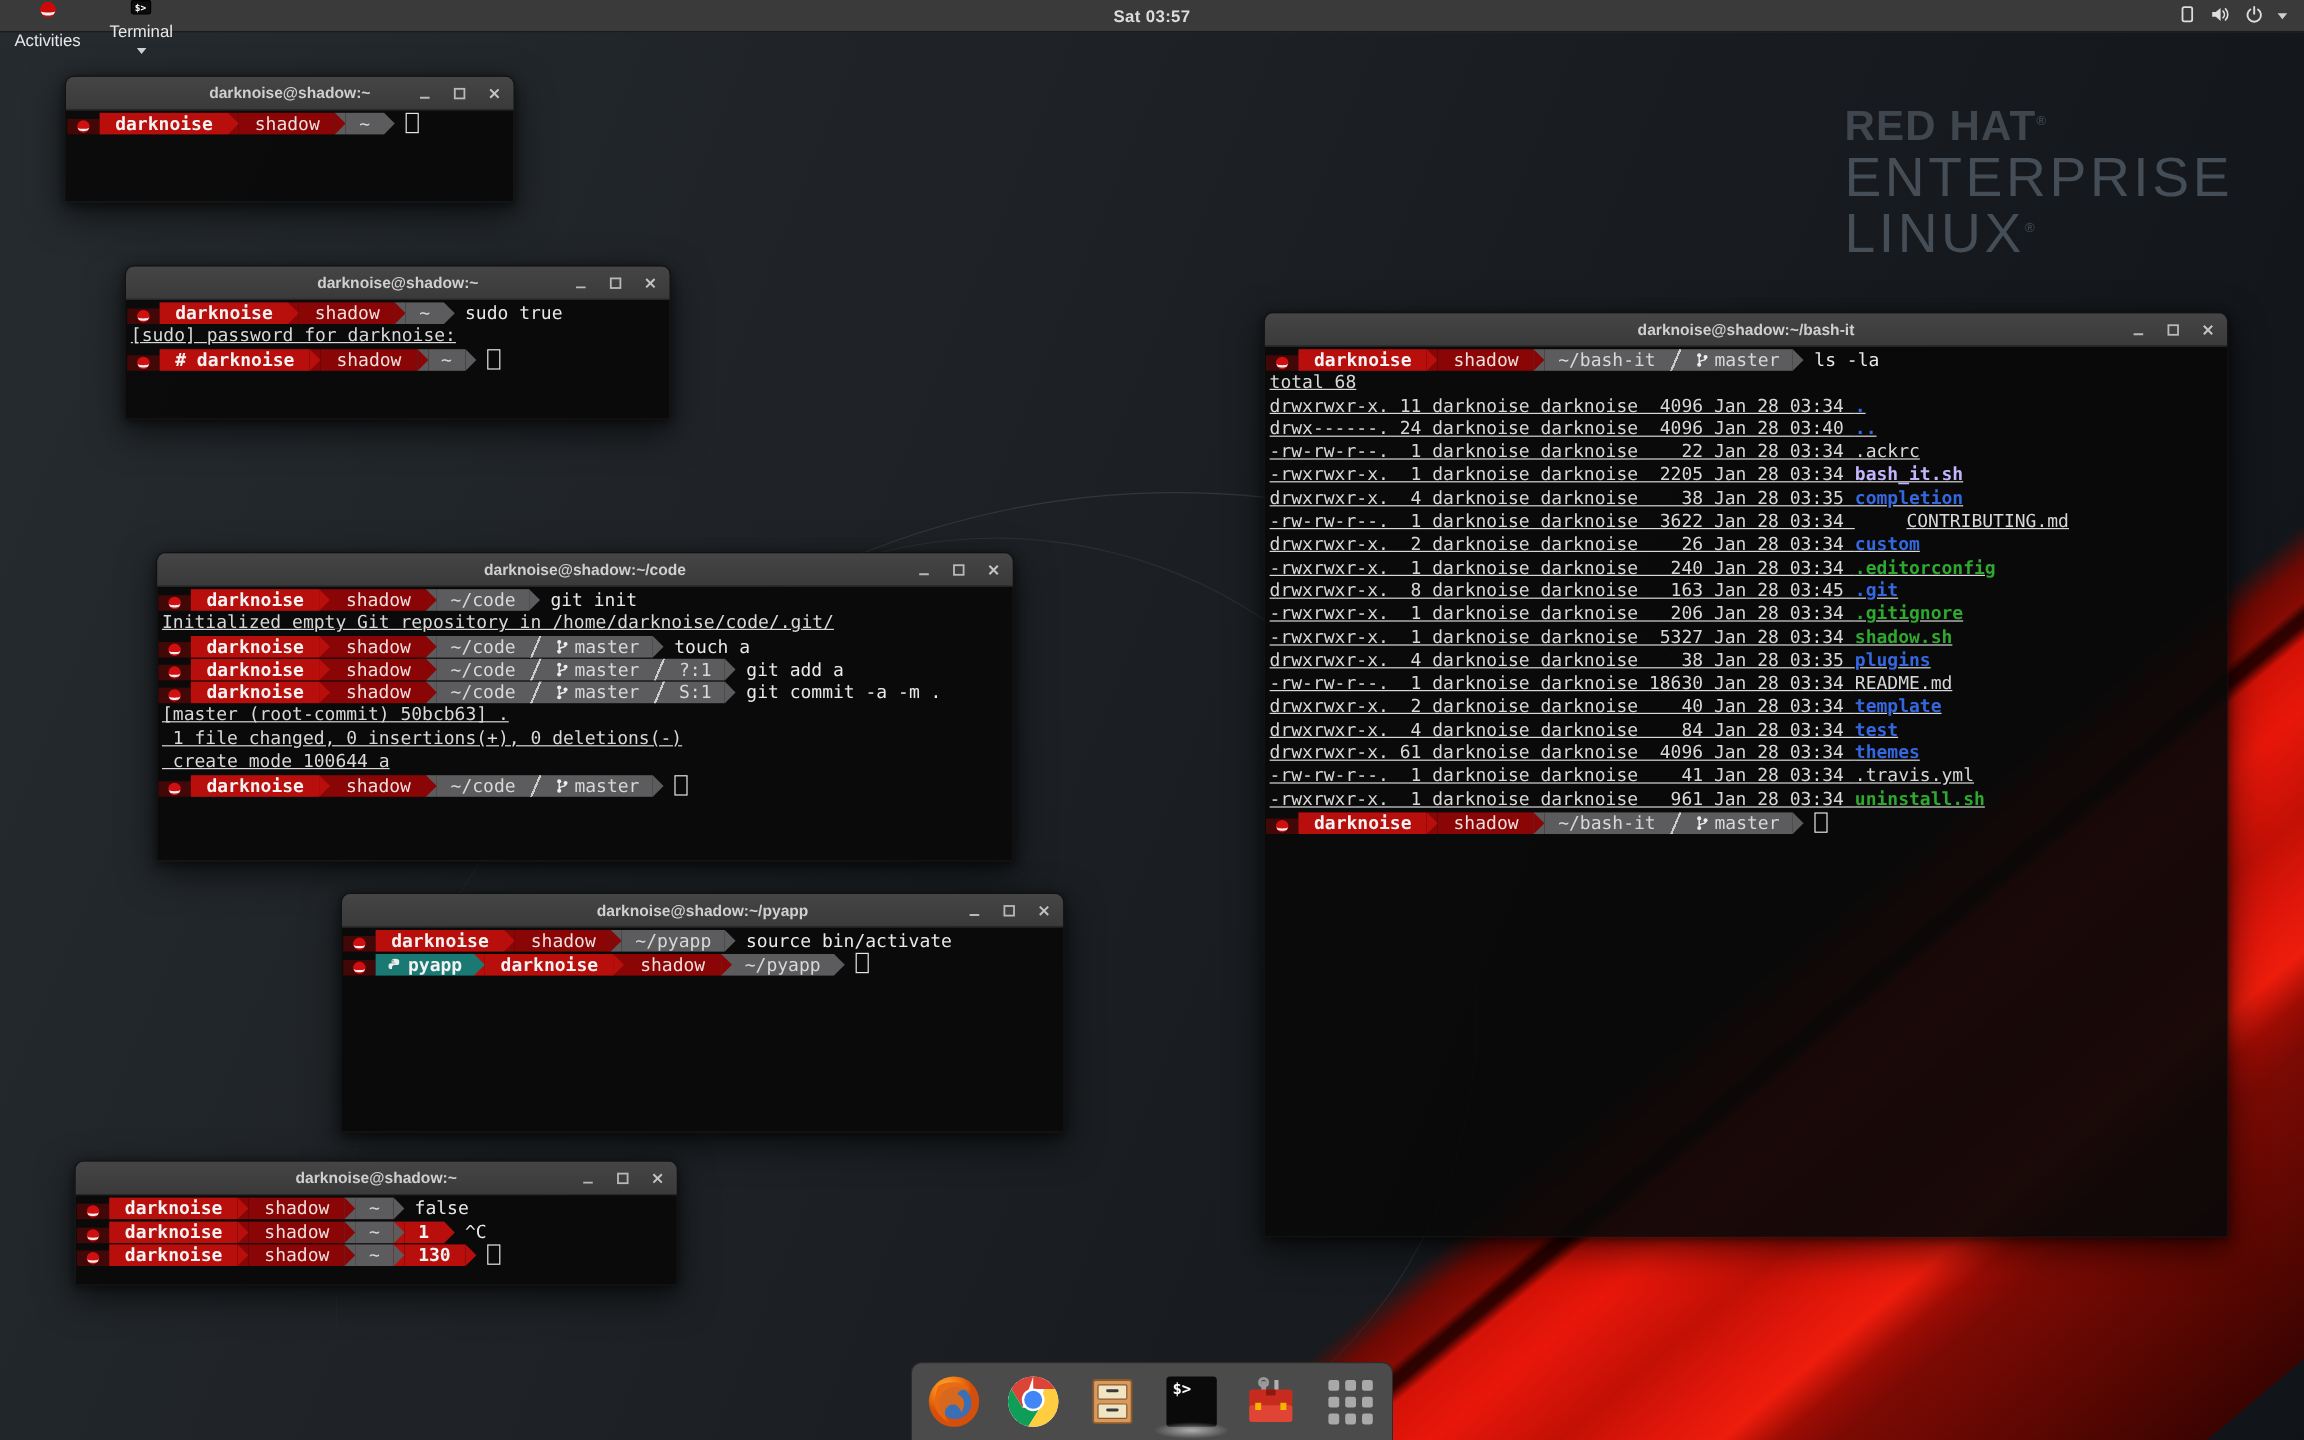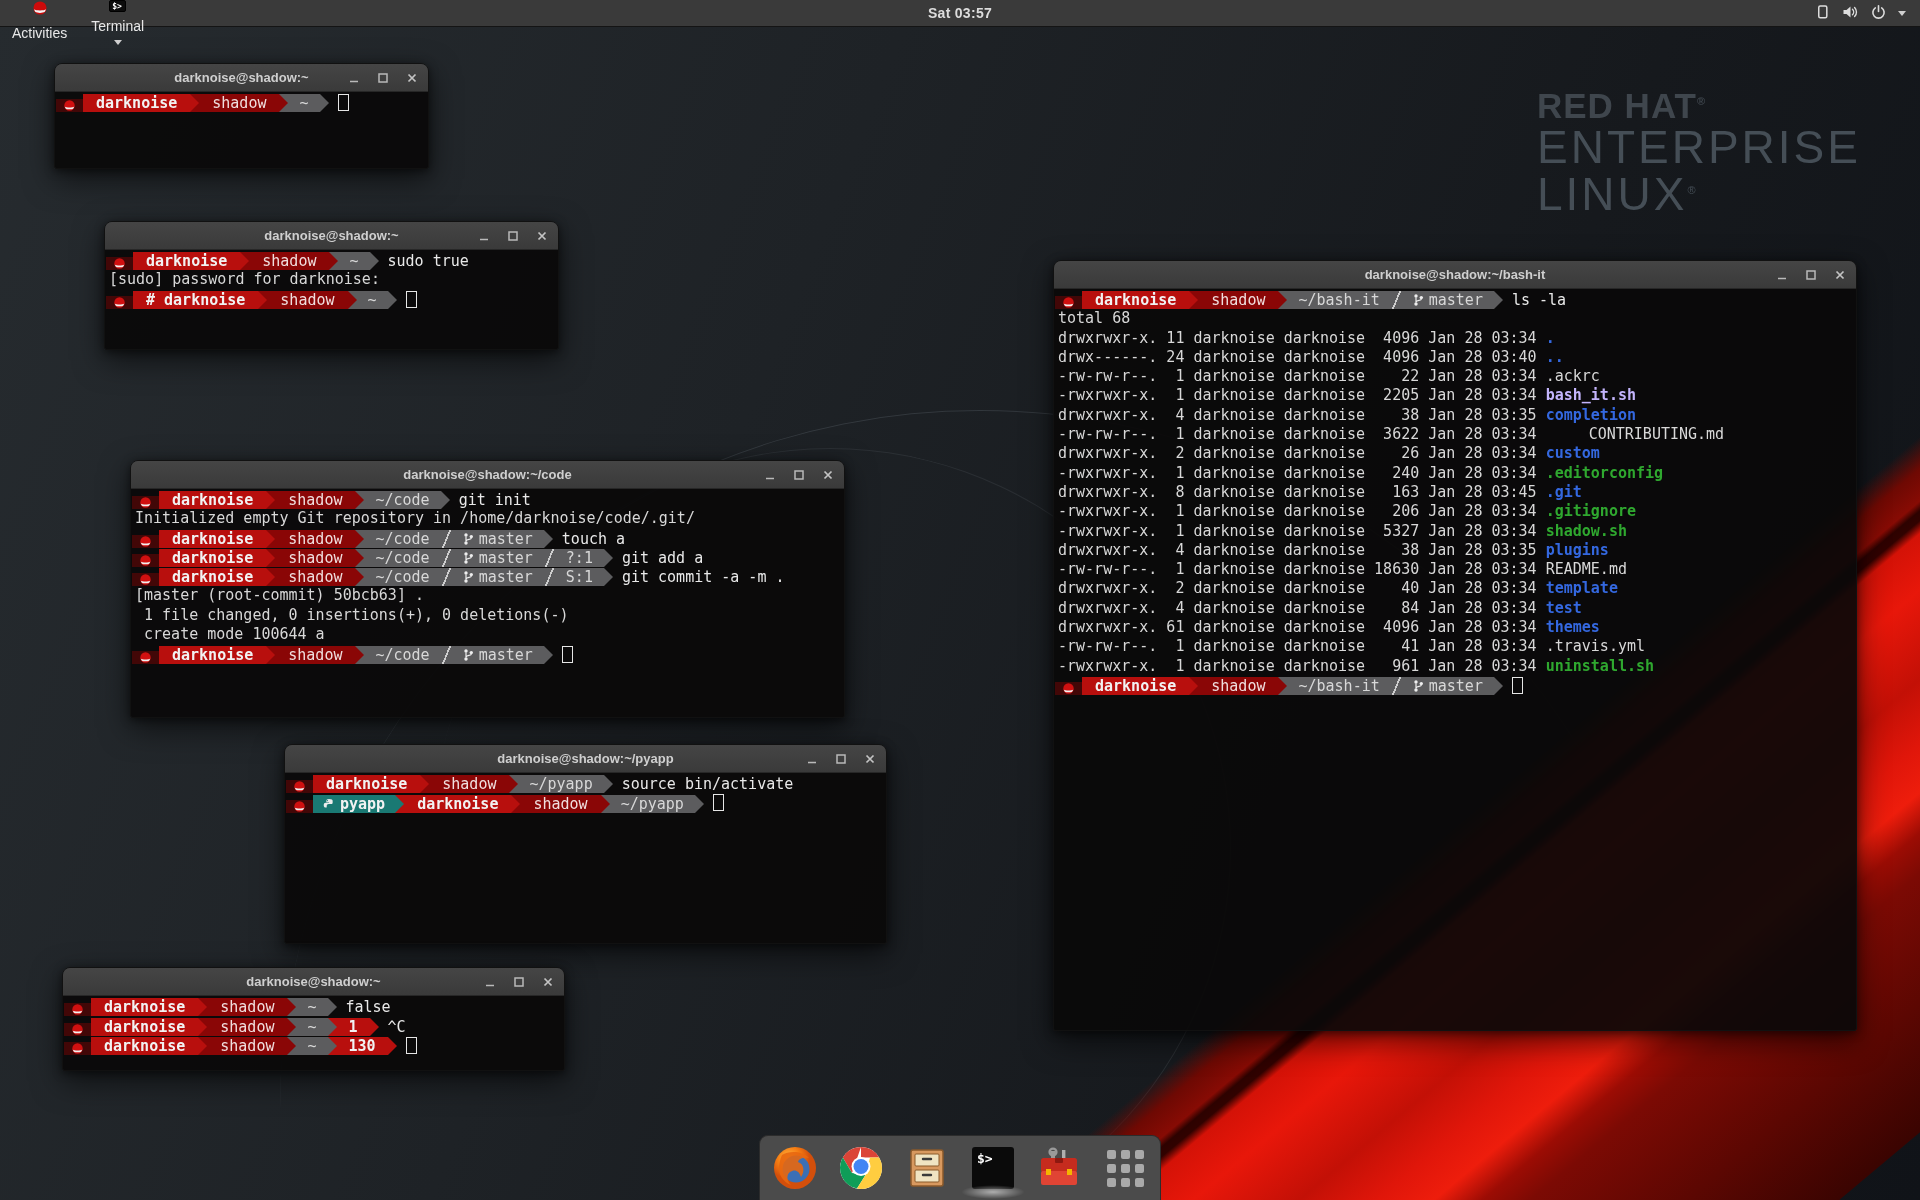--- a/index.html
+++ b/index.html
@@ -38,21 +38,21 @@
   #branding .b2,#branding .b3{font-weight:300;font-size:46px;letter-spacing:3px;color:#454e56;}
   #branding sup{font-size:11px;vertical-align:super;}
   
   .term{position:absolute;border:1px solid #111;border-radius:8px 8px 2px 2px;box-shadow:0 10px 30px rgba(0,0,0,.6),0 2px 8px rgba(0,0,0,.5);display:flex;flex-direction:column;overflow:hidden;}
   .titlebar{height:27px;flex:0 0 27px;background:linear-gradient(#454545,#3a3a3a);border-bottom:1px solid #272727;display:flex;align-items:center;position:relative;}
   .title{position:absolute;left:0;right:0;text-align:center;font:bold 13px "Liberation Sans",sans-serif;color:#cfcfcf;}
   .controls{position:absolute;right:9px;display:flex;gap:14px;align-items:center;}
   .wbtn{width:15px;height:15px;display:flex;align-items:center;justify-content:center;cursor:default;}
   .content{flex:1;background:rgba(10,9,9,0.93);padding:1px 0 0 1px;font:15px "DejaVu Sans Mono",monospace;color:#d8d8d8;cursor:text;}
   .line{height:19.3px;display:flex;align-items:flex-end;white-space:pre;}
-  .line.out{display:block;line-height:19.3px;padding-left:3px;}
+  .line.out{display:block;line-height:19.3px;padding-left:3px;text-decoration:underline;}
   .seg{display:flex;align-items:center;color:#f2f2f2;}
   .seg.user{font-weight:bold;padding:0 13px;}
   .seg.host{padding:0 13px;color:#f0dede;}
   .seg.icon{padding:0 7px;}
   .seg.venv{padding:0 10px;gap:5px;font-weight:bold;}
   .seg.exit{padding:0 12px;font-weight:bold;}
   .pill{display:flex;align-items:center;}
   .pill .px{padding:0 11px;display:flex;align-items:center;gap:5px;}
   .slash{width:11px;align-self:stretch;background:linear-gradient(113deg,transparent 45%,rgba(225,225,225,.85) 45%,rgba(225,225,225,.85) 55%,transparent 55%);}
   .tri{width:0;height:0;border-top:9.65px solid transparent;border-bottom:9.65px solid transparent;border-left:9px solid transparent;}

